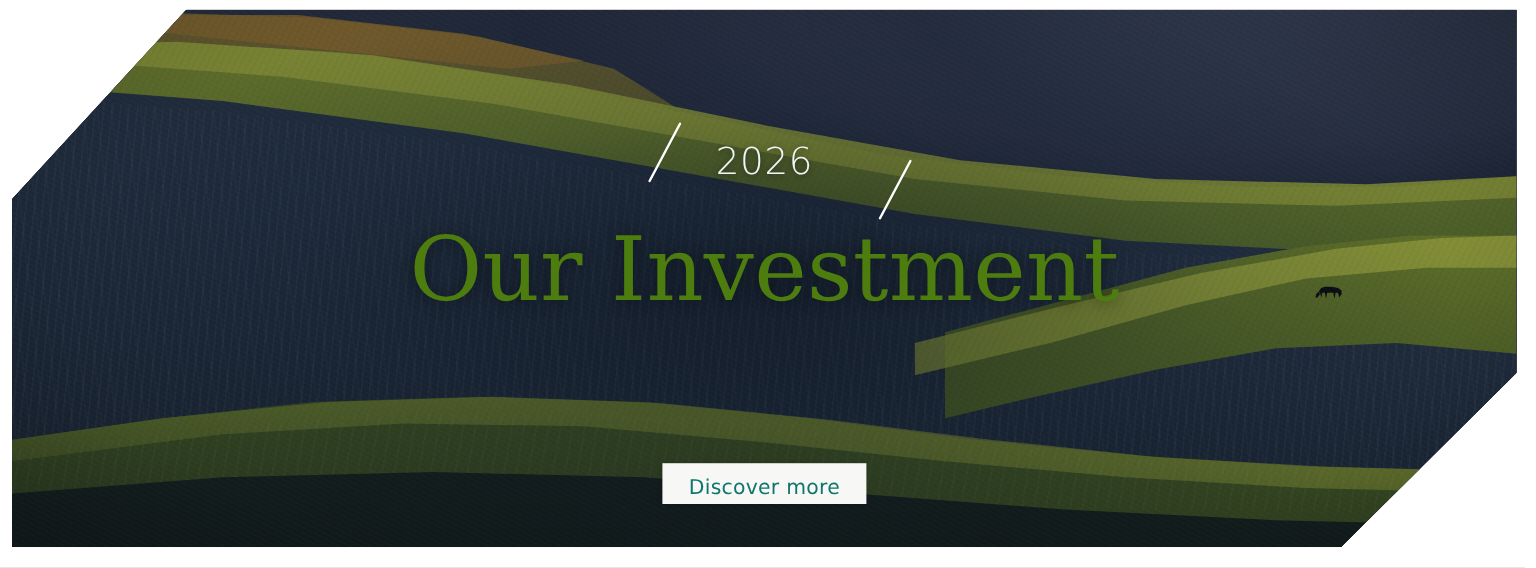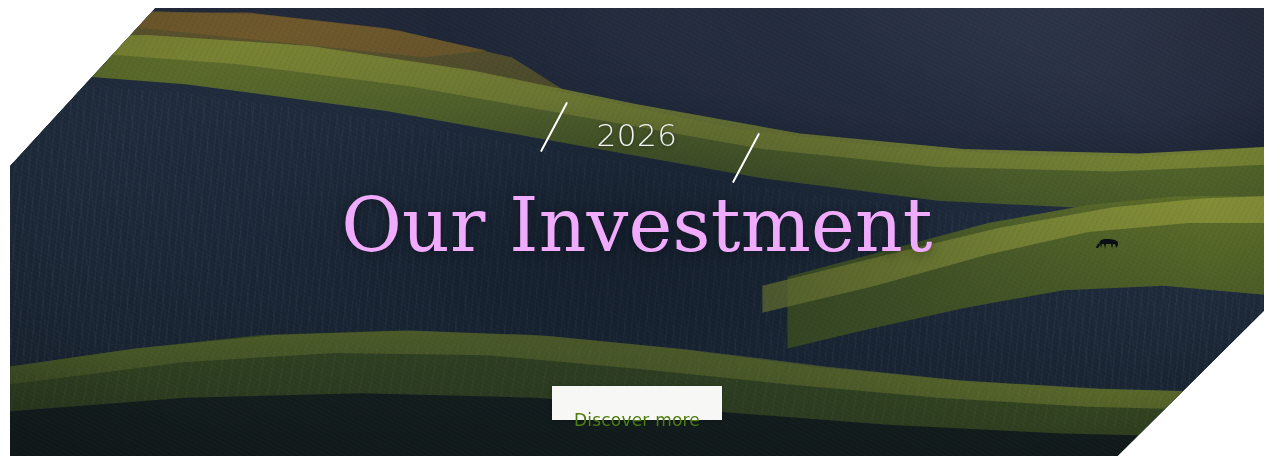--- a/index.html
+++ b/index.html
@@ -245,42 +245,42 @@
   .hero-title {
     position: absolute;
     left: 0;
     right: 0;
     top: 176px;
     text-align: center;
     font-family: "DejaVu Serif", "Liberation Serif", serif;
     font-size: 74px;
     font-weight: 400;
     line-height: 1.12;
-    color: #f0abfc;
+    color: #4d7c0f;
     letter-spacing: 0.2px;
     text-shadow: 0 2px 12px rgba(0,0,0,.42);
     margin: 0;
   }
 
   .cta-wrap {
     position: absolute;
     left: 0;
     right: 0;
     top: 378px;
     display: flex;
     justify-content: center;
   }
 
   .cta-button {
     display: inline-block;
     background: #f7f7f5;
-    color: #4d7c0f;
+    color: #0f766e;
     border: none;
     outline: none;
-    padding: 17px 22px;
+    padding: 4px 22px;
     height: 34px;
     line-height: 34px;
     font-family: "DejaVu Sans", sans-serif;
     font-size: 17px;
     font-weight: 400;
     letter-spacing: .2px;
     cursor: pointer;
     box-shadow: 0 1px 4px rgba(0,0,0,.25);
   }
 </style>

